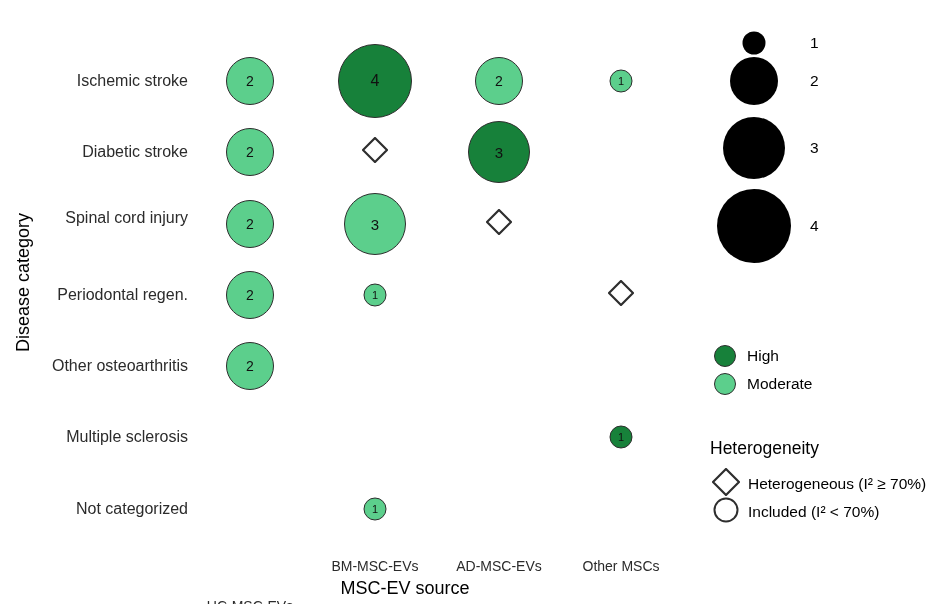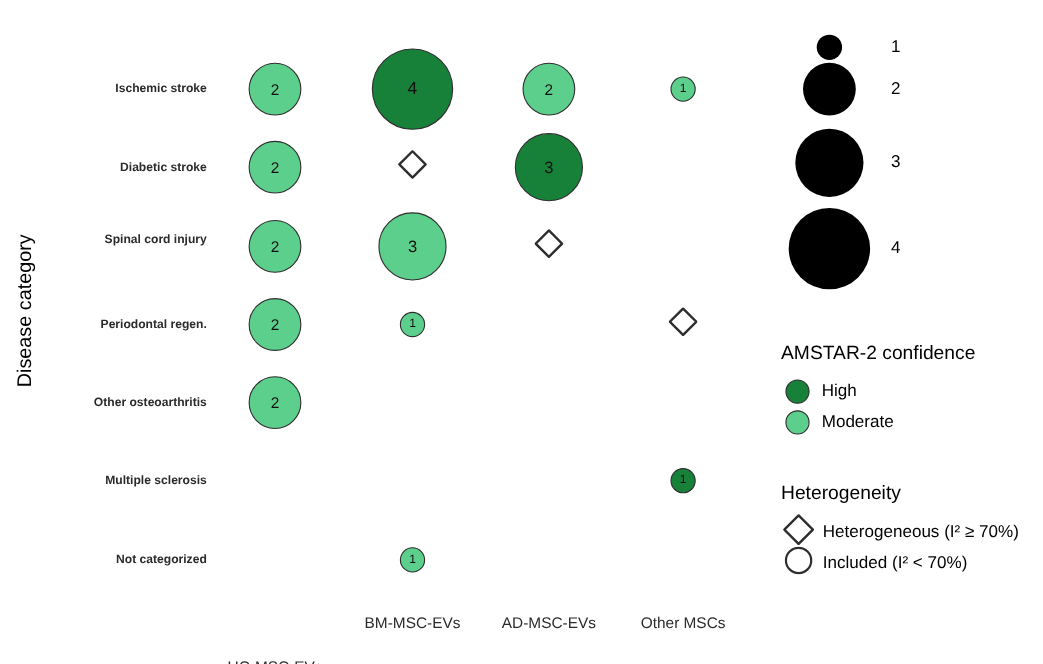--- a/index.html
+++ b/index.html
@@ -34,26 +34,25 @@
     top: 578px;
     width: 450px;
     text-align: center;
     font-size: 18px;
     color: #000000;
   }
 
   
   .y-tick {
     right: 760px;           
-    font-size: 11px;
+    font-size: 16px;
     color: #2b2b2b;
     white-space: nowrap;
     text-align: left;
     transform: translateY(-50%);
-    font-weight: bold;
   }
   .x-tick {
     font-size: 14px;
     color: #2b2b2b;
     white-space: nowrap;
     text-align: center;
     transform: translateX(-50%);
     top: 558px;
   }
 
@@ -104,20 +103,21 @@
   .shape-outline {
     transform: translate(-50%, -50%);
   }
 </style>
 </head>
 <body>
 
 <div id="root">
 
   <div class="abs" id="y-axis-title">Disease category</div>
+  <div class="abs" id="x-axis-title">MSC-EV source</div>
 
   <div id="y-ticks">
       <div class="abs y-tick" style="top: 81px;">Ischemic stroke</div>
       <div class="abs y-tick" style="top: 152px;">Diabetic stroke</div>
       <div class="abs y-tick" style="top: 218px;">Spinal cord injury</div>
       <div class="abs y-tick" style="top: 295px;">Periodontal regen.</div>
       <div class="abs y-tick" style="top: 366px;">Other osteoarthritis</div>
       <div class="abs y-tick" style="top: 437px;">Multiple sclerosis</div>
       <div class="abs y-tick" style="top: 509px;">Not categorized</div>
     </div>
@@ -184,21 +184,20 @@
       <div class="abs size-dot" style="left: 754px; top: 43px; width: 23px; height: 23px;"></div>
       <div class="abs legend-label" style="left: 810px; top: 43px;">1</div>
       <div class="abs size-dot" style="left: 754px; top: 81px; width: 48px; height: 48px;"></div>
       <div class="abs legend-label" style="left: 810px; top: 81px;">2</div>
       <div class="abs size-dot" style="left: 754px; top: 148px; width: 62px; height: 62px;"></div>
       <div class="abs legend-label" style="left: 810px; top: 148px;">3</div>
       <div class="abs size-dot" style="left: 754px; top: 226px; width: 74px; height: 74px;"></div>
       <div class="abs legend-label" style="left: 810px; top: 226px;">4</div>
     </div>
 
-  <div class="abs legend-title" style="left:710px; top:310px;">AMSTAR-2 confidence</div>
   <div id="confidence-legend">
       <div class="abs color-dot" style="left: 725px; top: 356px; width: 22px; height: 22px; background: rgb(23, 129, 58);"></div>
       <div class="abs legend-label" style="left: 747px; top: 356px;">High</div>
       <div class="abs color-dot" style="left: 725px; top: 384px; width: 22px; height: 22px; background: rgb(92, 207, 140);"></div>
       <div class="abs legend-label" style="left: 747px; top: 384px;">Moderate</div>
     </div>
 
   <div class="abs legend-title" style="left:710px; top:438px;">Heterogeneity</div>
   <div id="heterogeneity-legend">
       <div class="abs shape-outline" style="left: 726px; top: 484px;"><svg width="28" height="28" viewBox="0 0 28 28">

